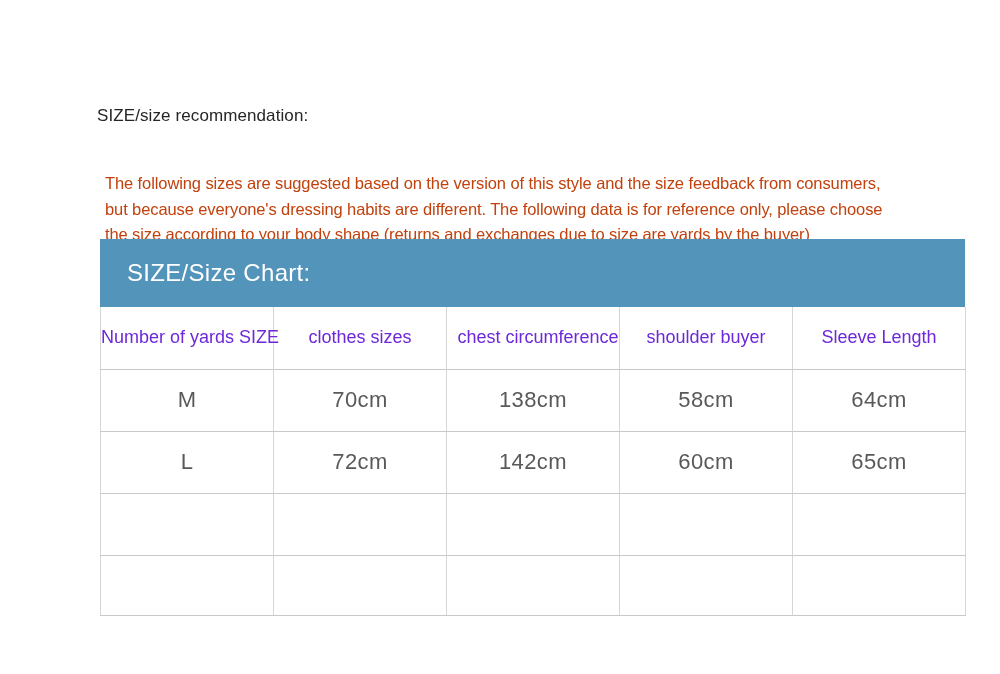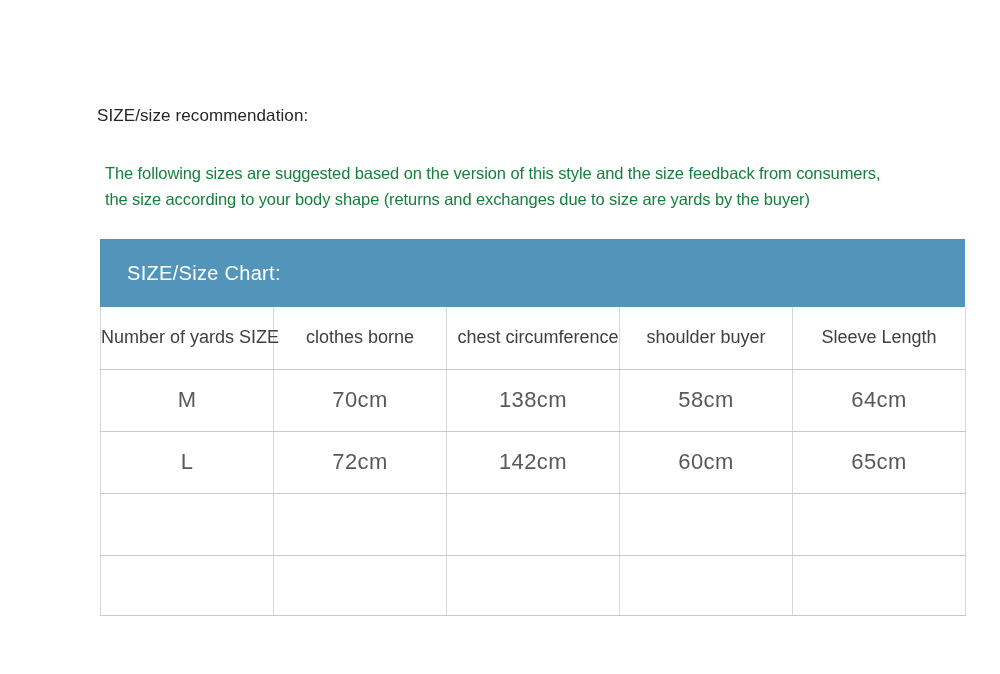--- a/index.html
+++ b/index.html
@@ -10,35 +10,35 @@
   }
   .page { position: relative; width: 1000px; height: 674px; background: #fff; overflow: hidden; }
 
   .section-title {
     position: absolute; left: 65px; top: 74px;
     font-size: 17px; color: #262626; letter-spacing: 0.1px;
     white-space: nowrap;
   }
 
   .desc {
-    position: absolute; left: 65px; top: 125px; width: 880px;
-    color: #15803d;
+    position: absolute; left: 65px; top: 135px; width: 880px;
+    color: #c2410c;
   }
   .desc-line {
     font-size: 16.5px; line-height: 17.5px; white-space: nowrap; letter-spacing: -0.1px;
   }
 
   .chart-header {
     position: absolute; left: 68px; top: 207px;
     width: 865px; height: 68px;
     background: #5294ba;
     display: flex; align-items: center;
   }
   .chart-header span {
-    color: #ffffff; font-size: 20px; letter-spacing: 0.3px; padding-left: 19px;
+    color: #ffffff; font-size: 24px; letter-spacing: 0.3px; padding-left: 19px;
   }
 
   table.size-table {
     position: absolute; left: 68px; top: 275px;
     width: 865px;
     border-collapse: collapse;
     table-layout: fixed;
     background: #fff;
   }
   table.size-table col { width: 173px; }
@@ -47,21 +47,21 @@
     border-top-color: #c9c9c9;
     border-bottom-color: #c9c9c9;
     text-align: center;
     vertical-align: middle;
     overflow: visible;
   }
   table.size-table thead th {
     height: 62px;
     font-weight: normal;
     font-size: 18px;
-    color: #404040;
+    color: #6d28d9;
     border-top: none;
   }
   th.col-size { white-space: nowrap; }
   th.col-chest {
     text-align: left;
     padding-left: 10px;
     line-height: 23px;
   }
   table.size-table tbody td {
     height: 62px;
@@ -74,39 +74,40 @@
 </style>
 </head>
 <body>
 
 <div class="page">
 
   <div class="section-title">SIZE/size recommendation:</div>
 
   <div class="desc">
     <div class="desc-line">The following sizes are suggested based on the version of this style and the size feedback from consumers,</div>
+    <div class="desc-line">but because everyone's dressing habits are different. The following data is for reference only, please choose</div>
     <div class="desc-line">the size according to your body shape (returns and exchanges due to size are yards by the buyer)</div>
   </div>
 
   <div class="chart-header">
     <span>SIZE/Size Chart:</span>
   </div>
 
   <table class="size-table">
     <colgroup>
         <col>
         <col>
         <col>
         <col>
         <col>
       </colgroup>
     <thead>
       <tr>
         <th class="col-size">Number of yards SIZE</th>
-        <th class="col-length">clothes borne</th>
+        <th class="col-length">clothes sizes</th>
         <th class="col-chest">chest circumference</th>
         <th class="col-shldr">shoulder buyer</th>
         <th class="col-sleeve">Sleeve Length</th>
       </tr>
     </thead>
     <tbody>
       <tr>
         <td>M</td>
         <td>70cm</td>
         <td>138cm</td>

